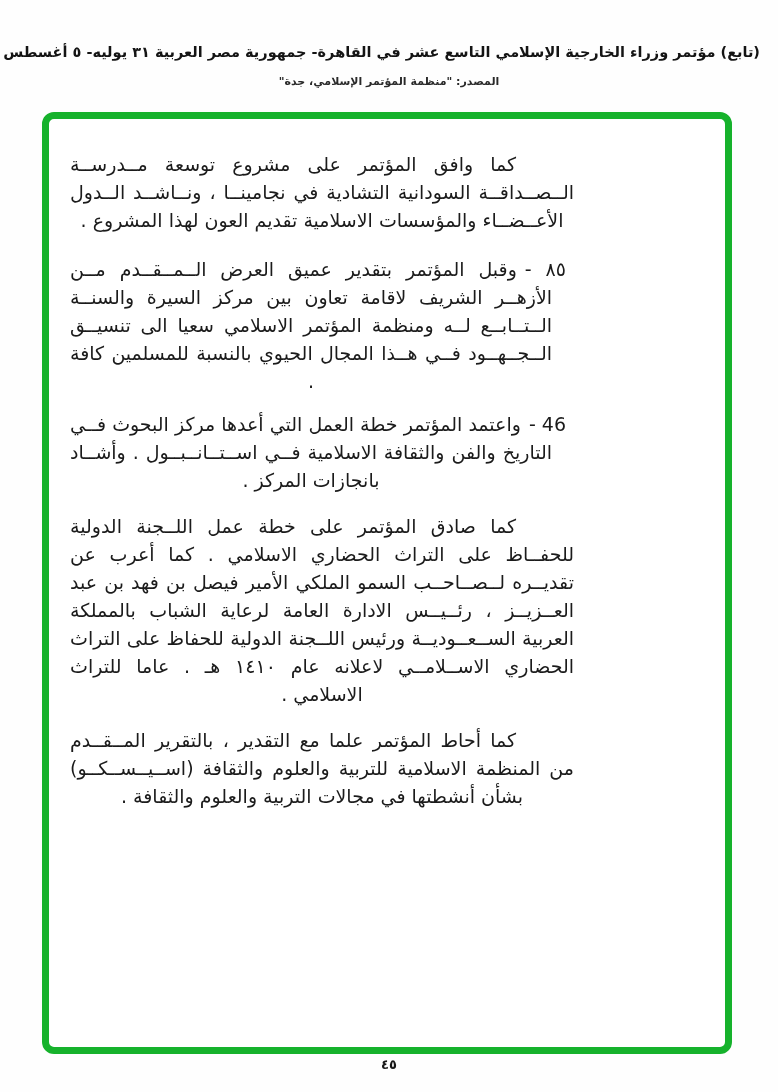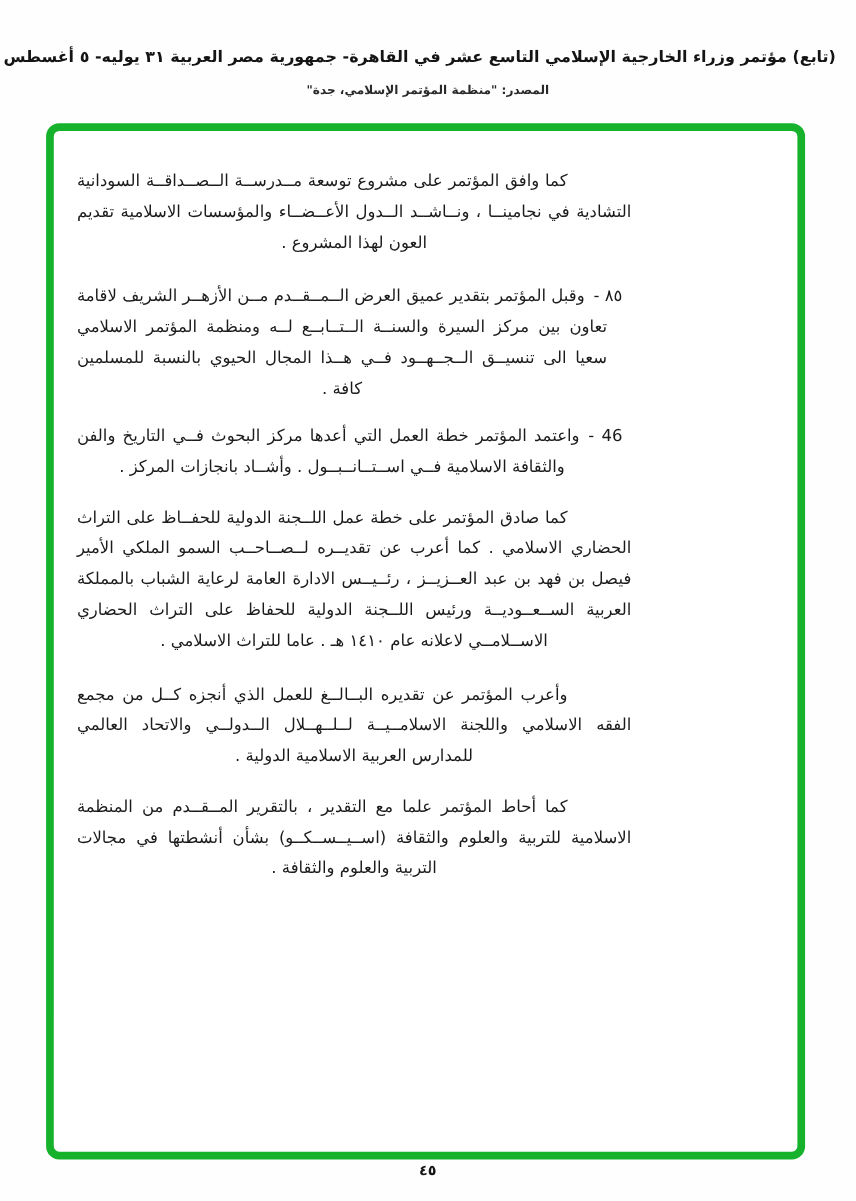--- a/index.html
+++ b/index.html
@@ -51,21 +51,21 @@
     background: #ffffff;
   }
   .content {
     position: absolute;
     top: 112px;
     left: 49px;
     width: 548px;
     box-sizing: border-box;
     padding: 38px 23px 0 21px;
     color: #1b1b1b;
-    font-size: 15px;
+    font-size: 19px;
     line-height: 28px;
   }
   .para {
     margin: 0;
     text-align: justify;
     text-align-last: center;
     text-indent: 58px;
   }
   .item {
     margin: 0;
@@ -112,21 +112,20 @@
     <p class="item mt-a">
       <span class="marker">٨٥ -</span><span>وقبل المؤتمر بتقدير عميق العرض الــمــقــدم مــن الأزهــر الشريف لاقامة تعاون بين مركز السيرة والسنــة الــتــابــع لــه ومنظمة المؤتمر الاسلامي سعيا الى تنسيــق الــجــهــود فــي هــذا المجال الحيوي بالنسبة للمسلمين كافة .</span>
     </p>
 
     <p class="item mt-b">
       <span class="marker">46 -</span><span>واعتمد المؤتمر خطة العمل التي أعدها مركز البحوث فــي التاريخ والفن والثقافة الاسلامية فــي اســتــانــبــول . وأشــاد بانجازات المركز .</span>
     </p>
 
     <p class="para mt-c">كما صادق المؤتمر على خطة عمل اللــجنة الدولية للحفــاظ على التراث الحضاري الاسلامي . كما أعرب عن تقديــره لــصــاحــب السمو الملكي الأمير فيصل بن فهد بن عبد العــزيــز ، رئــيــس الادارة العامة لرعاية الشباب بالمملكة العربية الســعــوديــة ورئيس اللــجنة الدولية للحفاظ على التراث الحضاري الاســلامــي لاعلانه عام ١٤١٠ هـ . عاما للتراث الاسلامي .</p>
 
-    <p class="para mt-a">وأعرب المؤتمر عن تقديره البــالــغ للعمل الذي أنجزه كــل من مجمع الفقه الاسلامي واللجنة الاسلامــيــة لــلــهــلال الــدولــي والاتحاد العالمي للمدارس العربية الاسلامية الدولية .</p>
 
     <p class="para mt-d">كما أحاط المؤتمر علما مع التقدير ، بالتقرير المــقــدم من المنظمة الاسلامية للتربية والعلوم والثقافة (اســيــســكــو) بشأن أنشطتها في مجالات التربية والعلوم والثقافة .</p>
 
   </div>
 
   <div class="footer-page-number">٤٥</div>
 
 </div>
 
 </body></html>

